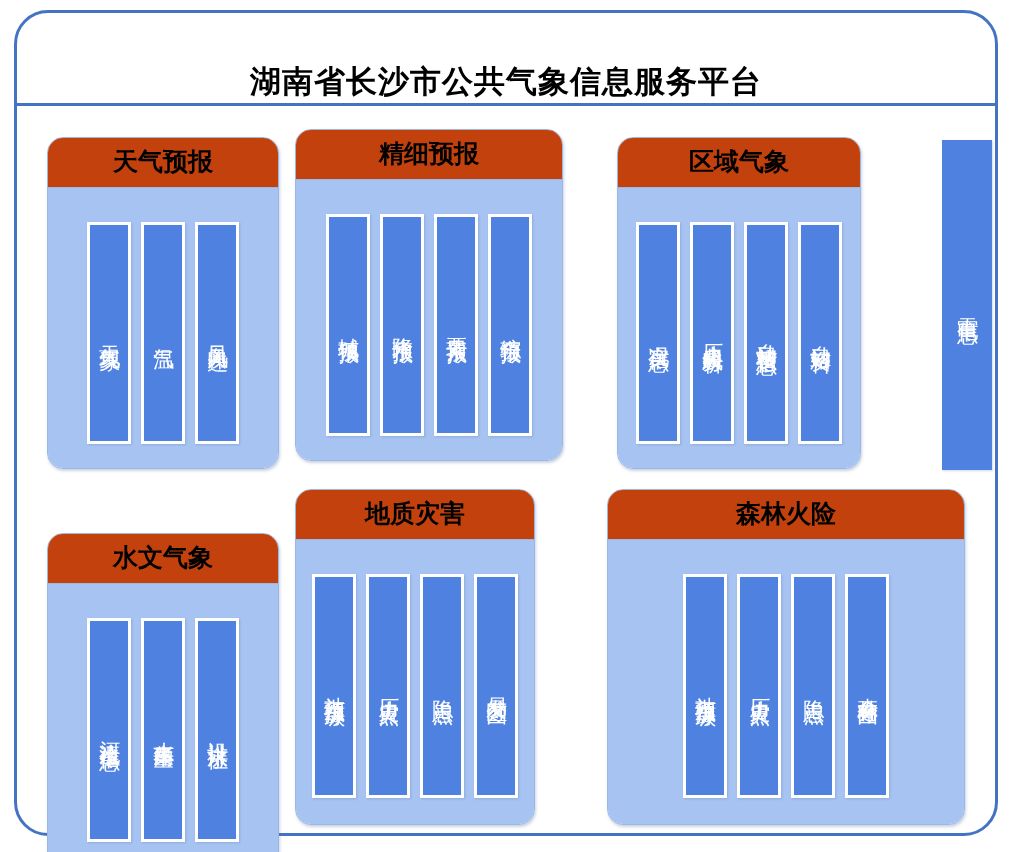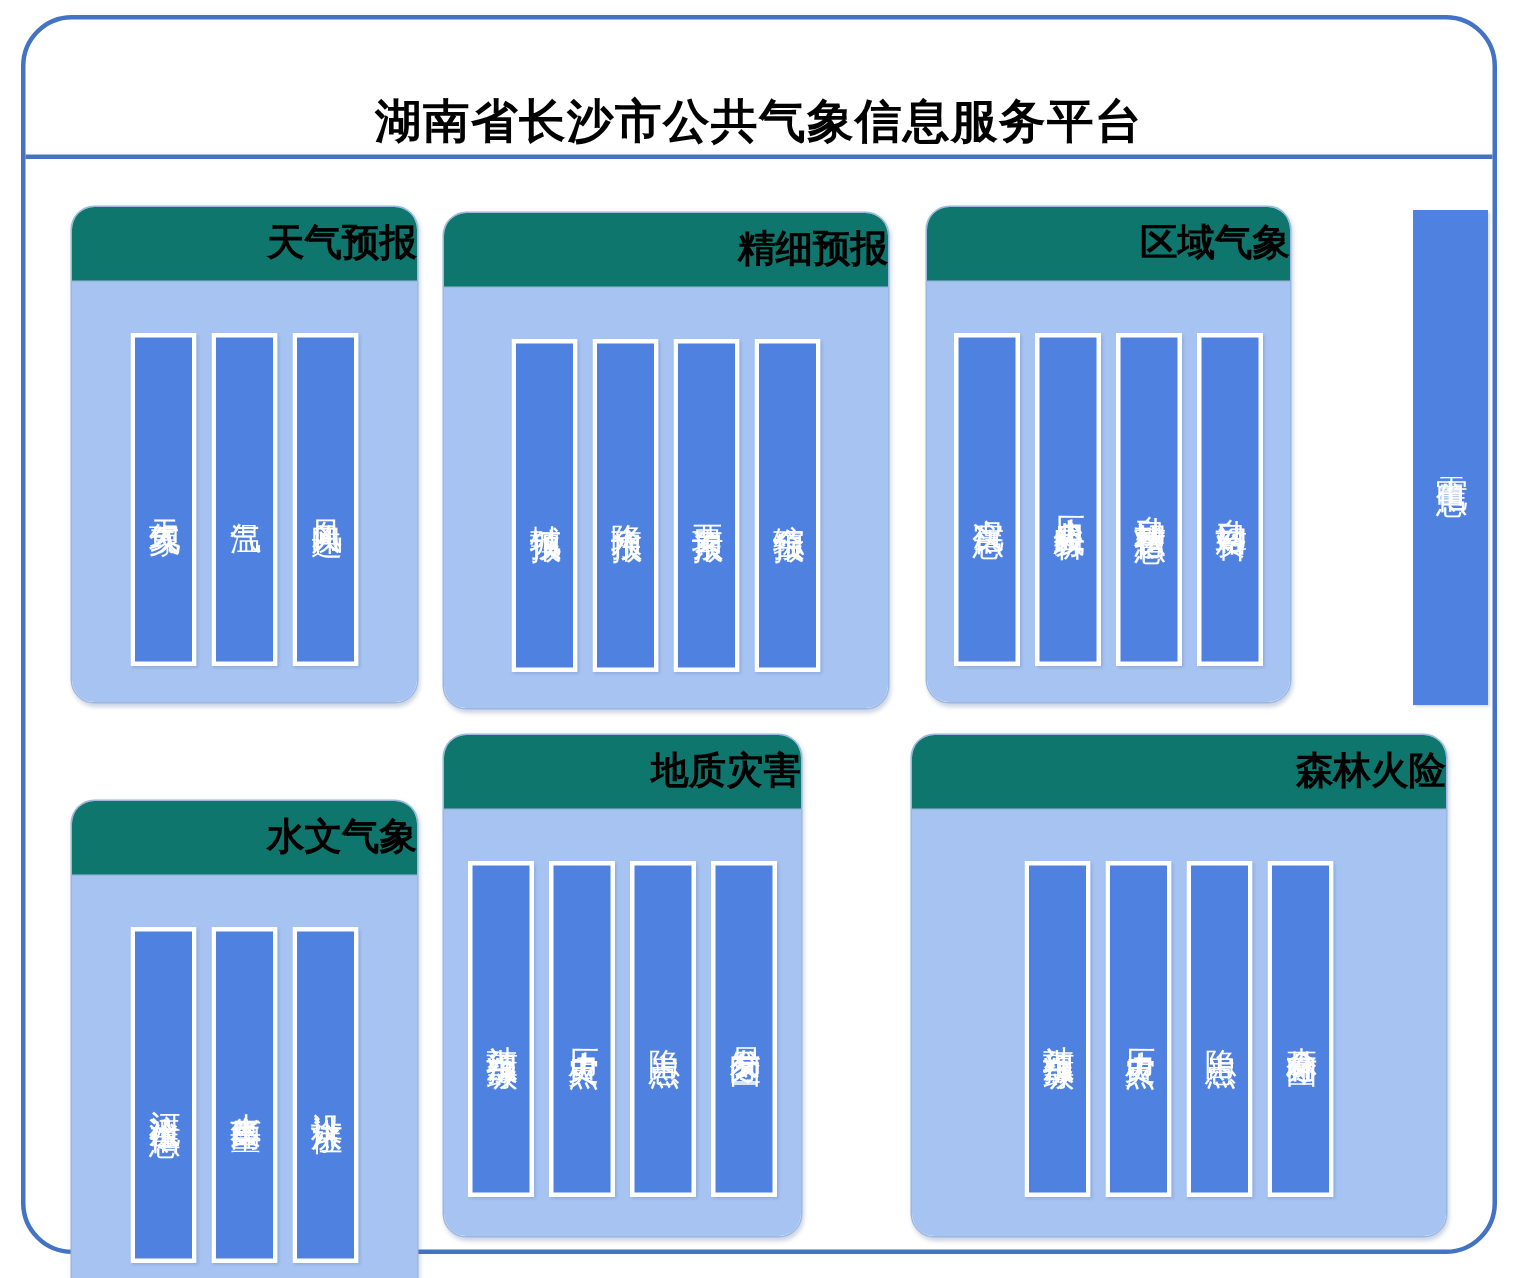--- a/index.html
+++ b/index.html
@@ -66,22 +66,22 @@
     border: 1.5px solid #9CB8E0;
     border-radius: 16px;
     background: #ffffff;
     overflow: hidden;
     box-shadow: 1px 2px 3px rgba(80,110,160,0.30);
   }
   .panel-header {
     height: 49px;
     display: flex;
     align-items: center;
-    justify-content: flex-end;
-    background: #0f766e;
+    justify-content: center;
+    background: #c2410c;
     border-bottom: 1.5px solid #9CB8E0;
   }
   .panel-header .panel-title {
     font-size: 25px;
     font-weight: bold;
     color: #000000;
     line-height: 1;
     padding-bottom: 3px;
   }
   .panel-body {
@@ -135,21 +135,21 @@
     text-orientation: upright;
     display: flex;
     align-items: center;
     justify-content: center;
     white-space: nowrap;
     box-shadow: 1px 1px 2px rgba(70,100,150,0.25);
   }
 
   
   #panel-weather-forecast { left: 30px;  top: 28px; width: 232px; height: 332px; }
-  #panel-fine-forecast    { left: 278px; top: 32px; width: 298px; height: 332px; }
+  #panel-fine-forecast    { left: 278px; top: 20px; width: 268px; height: 332px; }
   #panel-regional-met     { left: 600px; top: 28px; width: 244px; height: 332px; }
 
   
   #panel-hydro-met        { left: 30px;  top: 380px; width: 232px; height: 336px; margin-top: 44px; }
   #panel-geo-hazard       { left: 278px; top: 380px; width: 240px; height: 336px; }
   #panel-forest-fire      { left: 590px; top: 380px; width: 358px; height: 336px; }
 </style>
 </head>
 <body>
 

